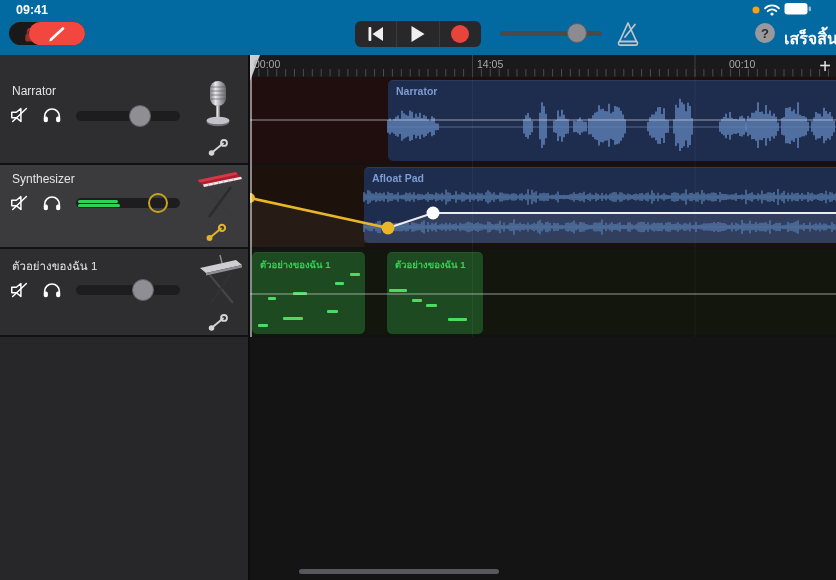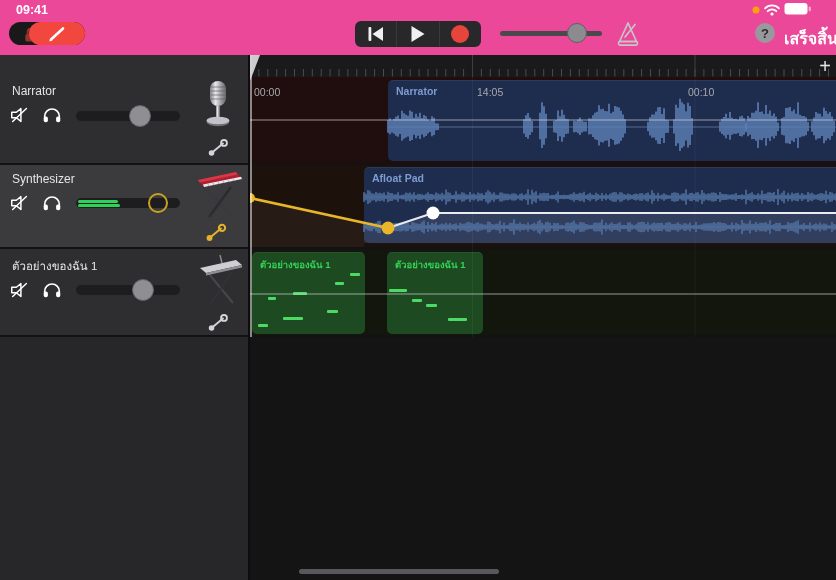--- a/index.html
+++ b/index.html
@@ -1,21 +1,21 @@
 <!DOCTYPE html>
 <html><head>
 <meta charset="utf-8">
 <style>
   html,body{margin:0;padding:0;background:#000;}
   .app{position:relative;width:836px;height:580px;overflow:hidden;
        font-family:"Liberation Sans","DejaVu Sans",sans-serif;
        background:#141414;-webkit-font-smoothing:antialiased;}
   .abs{position:absolute;}
   
-  .toolbar{position:absolute;left:0;top:0;width:836px;height:55px;background:#ec4899;text-decoration:underline;}
+  .toolbar{position:absolute;left:0;top:0;width:836px;height:55px;background:#0369a1;text-decoration:underline;}
   .status-time{position:absolute;left:16px;top:3px;font-size:12.5px;font-weight:700;color:#fff;}
   .edit-toggle{position:absolute;left:9px;top:22px;width:76px;height:23px;border-radius:12px;background:#19191a;}
   .edit-pill{position:absolute;right:0;top:0;width:56px;height:23px;border-radius:12px;background:#f2473f;display:flex;align-items:center;justify-content:center;}
   .transport{position:absolute;left:355px;top:21px;width:126px;height:26px;border-radius:6px;background:#28282a;display:flex;}
   .tbtn{width:42px;height:26px;display:flex;align-items:center;justify-content:center;}
   .tsep{width:1px;height:26px;background:#3a3a3c;}
   .vol-track{position:absolute;left:500px;top:31px;width:102px;height:5px;border-radius:2.5px;background:#4a4a4d;}
   .vol-knob{position:absolute;left:567px;top:23px;width:20px;height:20px;border-radius:50%;background:#8b8b90;border:1px solid #5f5f63;box-sizing:border-box;}
   .metronome-btn{position:absolute;left:614px;top:20px;width:28px;height:28px;}
   .help-btn{position:absolute;left:755px;top:23px;width:20px;height:20px;border-radius:50%;background:#98989d;
@@ -28,21 +28,21 @@
   .track-label{position:absolute;left:12px;font-size:12px;color:#e5e5e7;white-space:nowrap;max-width:170px;overflow:hidden;}
   .icon-btn{position:absolute;width:24px;height:24px;display:flex;align-items:center;justify-content:center;}
   .vslider-track{position:absolute;width:104px;height:10px;border-radius:5px;background:#1d1d1f;}
   .vslider-knob{position:absolute;width:22px;height:22px;border-radius:50%;background:#8e8e93;border:1px solid #626266;box-sizing:border-box;}
   .vslider-knob.hollow{width:20px;height:20px;background:transparent;border:2.5px solid #caa21f;}
   .meter-bar{position:absolute;height:3.2px;border-radius:1.6px;}
   .hsep{position:absolute;left:0;width:836px;height:2px;background:#121214;}
   .vdivider{position:absolute;left:248px;top:55px;width:2px;height:525px;background:#0d0d0f;}
   
   .ruler{position:absolute;left:250px;top:55px;width:586px;height:22px;background:#1a1a1c;}
-  .ruler-label{position:absolute;top:58px;font-size:10.5px;color:#a8a8ac;z-index:5;margin-top:28px;}
+  .ruler-label{position:absolute;top:58px;font-size:10.5px;color:#a8a8ac;z-index:5;}
   .add-section-btn{position:absolute;left:814px;top:55px;width:22px;height:22px;display:flex;align-items:center;justify-content:center;
                    font-size:20px;font-weight:300;color:#e4e4e6;z-index:5;}
   .trow{position:absolute;left:250px;width:586px;}
   .region{position:absolute;box-sizing:border-box;overflow:hidden;}
   .region.blue{background:#1e2c4e;border-top:1px solid rgba(255,255,255,.07);}
   .region.green{background:#1d4a20;border-top:1px solid rgba(255,255,255,.06);border-radius:5px;}
   .region-label{display:block;padding:4px 0 0 8px;font-size:10.5px;font-weight:600;white-space:nowrap;}
   .region.blue .region-label{color:#7d9cd1;}
   .region.green .region-label{color:#35d158;}
   #overlay{position:absolute;left:250px;top:55px;z-index:4;pointer-events:none;}
@@ -240,21 +240,21 @@
     </div>
   </div>
 
   <div class="sidebar-bottom">
     
   </div>
 
   <div class="ruler"></div>
   <span class="ruler-label" style="left:254px">00:00</span>
   <span class="ruler-label" style="left:477px">14:05</span>
-  <span class="ruler-label" style="left:688px">00:10</span>
+  <span class="ruler-label" style="left:729px">00:10</span>
   <div class="add-section-btn">+</div>
 
   <div class="trow" style="top:77px;height:86px;background:#200d0d"></div>
   <div class="trow" style="top:165px;height:82px;background:#1d120b"></div>
   <div class="trow" style="top:249px;height:88px;background:#12160c"></div>
   <div class="trow" style="top:337px;height:243px;background:#141414"></div>
 
   <div class="region blue" style="left:388px;top:80px;width:448px;height:81px;border-radius:5px 0 0 5px">
     <span class="region-label">Narrator</span>
   </div>

